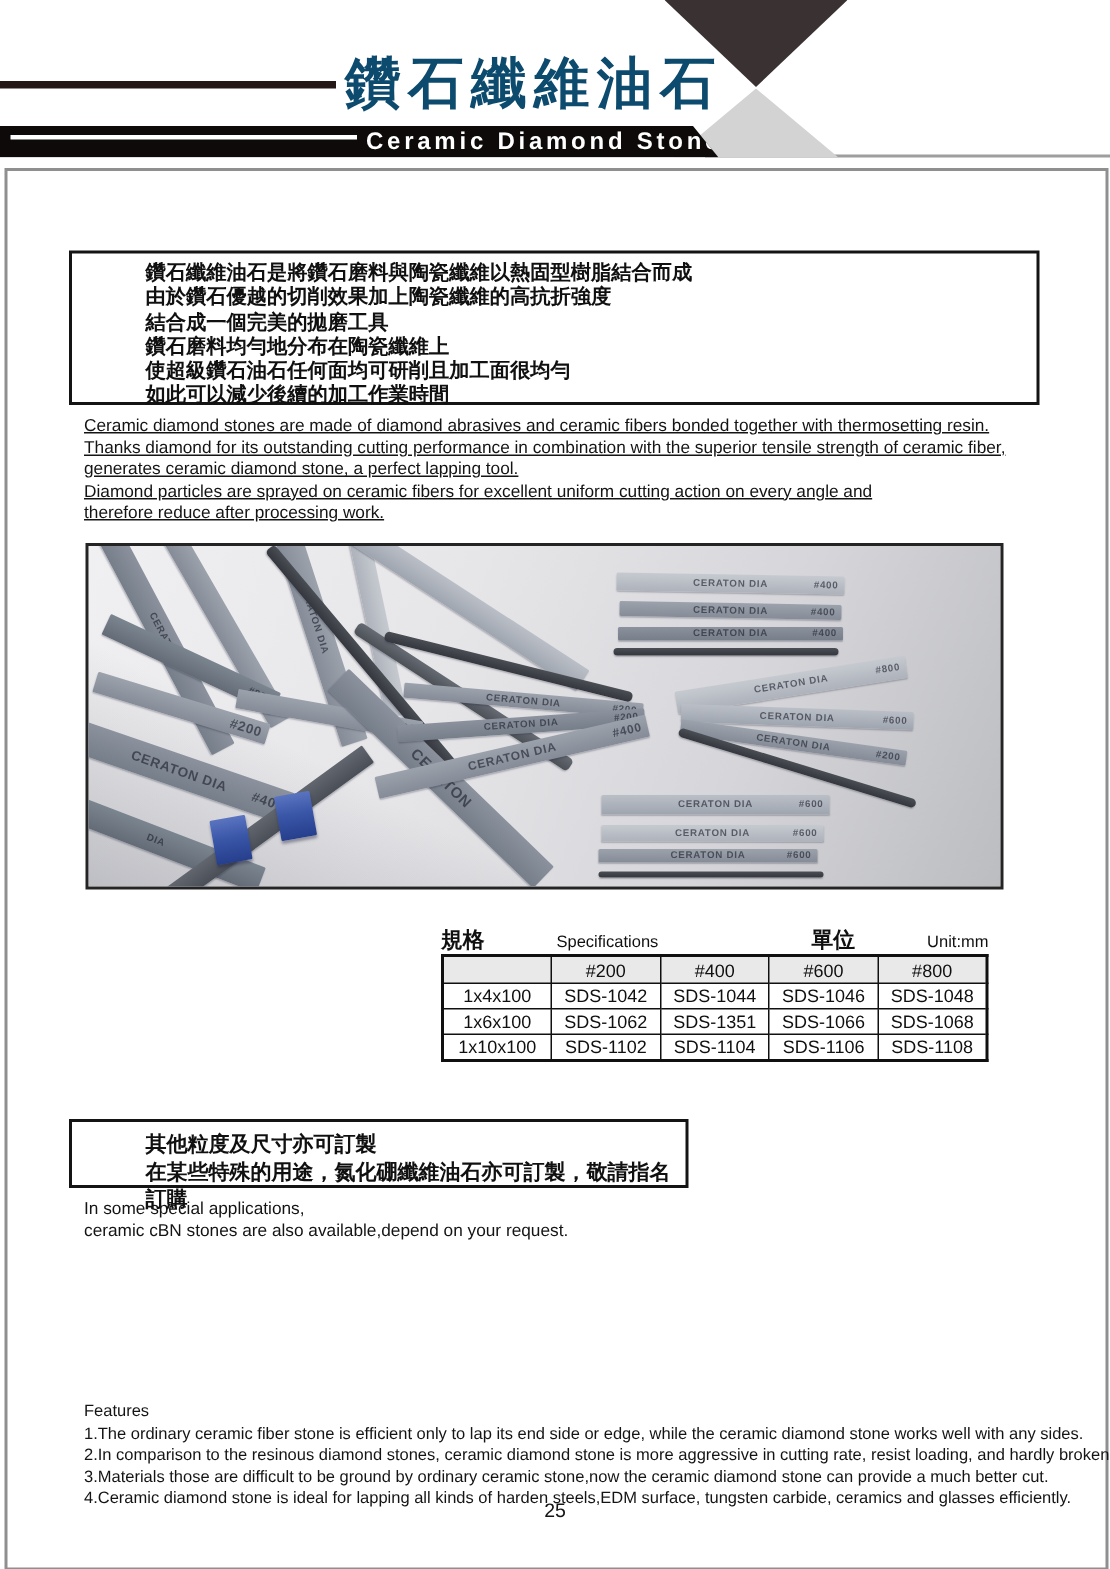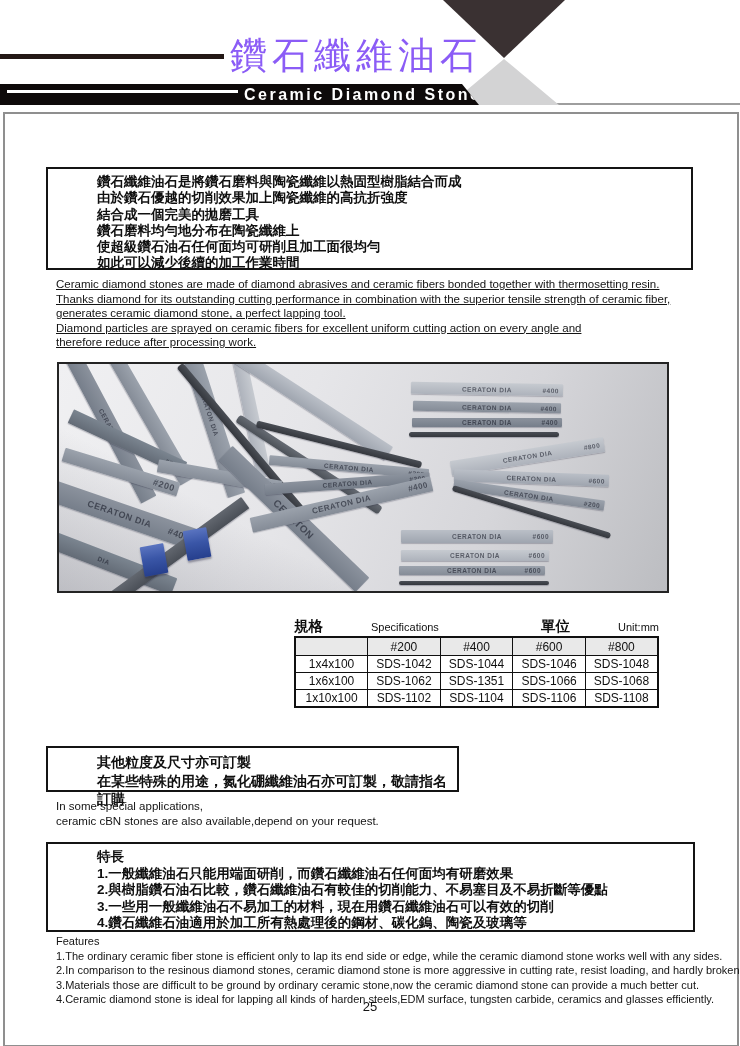--- a/index.html
+++ b/index.html
@@ -1,22 +1,22 @@
 <!DOCTYPE html>
 <html><head>
 <meta charset="utf-8">
 <style>
   html,body{margin:0;padding:0;background:#ffffff;}
   .page{position:relative;width:740px;height:1046px;background:#ffffff;overflow:hidden;
         font-family:"Liberation Sans", sans-serif;color:#151515;}
 
   
   .top-rule{position:absolute;left:0;top:54px;width:224px;height:5px;background:#231815;}
-  .page-title{position:absolute;left:230px;top:37px;width:230px;font-size:37px;font-weight:normal;
-              letter-spacing:5px;color:#8b5cf6;white-space:nowrap;line-height:1;}
+  .page-title{position:absolute;left:230px;top:37px;width:230px;font-size:37px;font-weight:bold;
+              letter-spacing:5px;color:#0c4a6e;white-space:nowrap;line-height:1;}
   .tri-dark{position:absolute;left:443px;top:0;width:122px;height:58px;background:#3a3132;
             -webkit-clip-path:polygon(0 0,100% 0,50% 100%);clip-path:polygon(0 0,100% 0,50% 100%);}
   .tri-light{position:absolute;left:449px;top:59px;width:110px;height:46px;background:#d3d3d4;
              -webkit-clip-path:polygon(50% 0,100% 100%,0 100%);clip-path:polygon(50% 0,100% 100%,0 100%);}
   .hairline{position:absolute;left:470px;top:103px;width:270px;height:2px;background:#9e9e9e;}
   .black-bar{position:absolute;left:0;top:84px;width:479px;height:21px;background:#0e0a0a;
              -webkit-clip-path:polygon(0 0,462px 0,100% 100%,0 100%);clip-path:polygon(0 0,462px 0,100% 100%,0 100%);}
   .bar-stripe{position:absolute;left:7px;top:6px;width:231px;height:3px;background:#ffffff;}
   .bar-text{position:absolute;left:244px;top:2px;font-size:16px;font-weight:bold;letter-spacing:2.5px;
             color:#ffffff;white-space:nowrap;}
@@ -220,20 +220,17 @@
           <td>SDS-1108</td>
         </tr>
       </tbody>
   </table>
 
   <div class="cn-box box-custom">
     <div class="inner">其他粒度及尺寸亦可訂製<br>在某些特殊的用途，氮化硼纖維油石亦可訂製，敬請指名訂購</div>
   </div>
   <div class="en-block en-custom">In some special applications,<br>ceramic cBN stones are also available,depend on your request.</div>
 
-  <div class="cn-box box-feat">
-    <div class="inner">特長<br>1.一般纖維油石只能用端面研削，而鑽石纖維油石任何面均有研磨效果<br>2.與樹脂鑽石油石比較，鑽石纖維油石有較佳的切削能力、不易塞目及不易折斷等優點<br>3.一些用一般纖維油石不易加工的材料，現在用鑽石纖維油石可以有效的切削<br>4.鑽石纖維石油適用於加工所有熱處理後的鋼材、碳化鎢、陶瓷及玻璃等</div>
-  </div>
   <div class="en-block en-feat">Features<br>1.The ordinary ceramic fiber stone is efficient only to lap its end side or edge, while the ceramic diamond stone works well with any sides.<br>2.In comparison to the resinous diamond stones, ceramic diamond stone is more aggressive in cutting rate, resist loading, and hardly broken.<br>3.Materials those are difficult to be ground by ordinary ceramic stone,now the ceramic diamond stone can provide a much better cut.<br>4.Ceramic diamond stone is ideal for lapping all kinds of harden steels,EDM surface, tungsten carbide, ceramics and glasses efficiently.</div>
 
   <div class="page-num">25</div>
 
 </div>
 
 </body></html>

